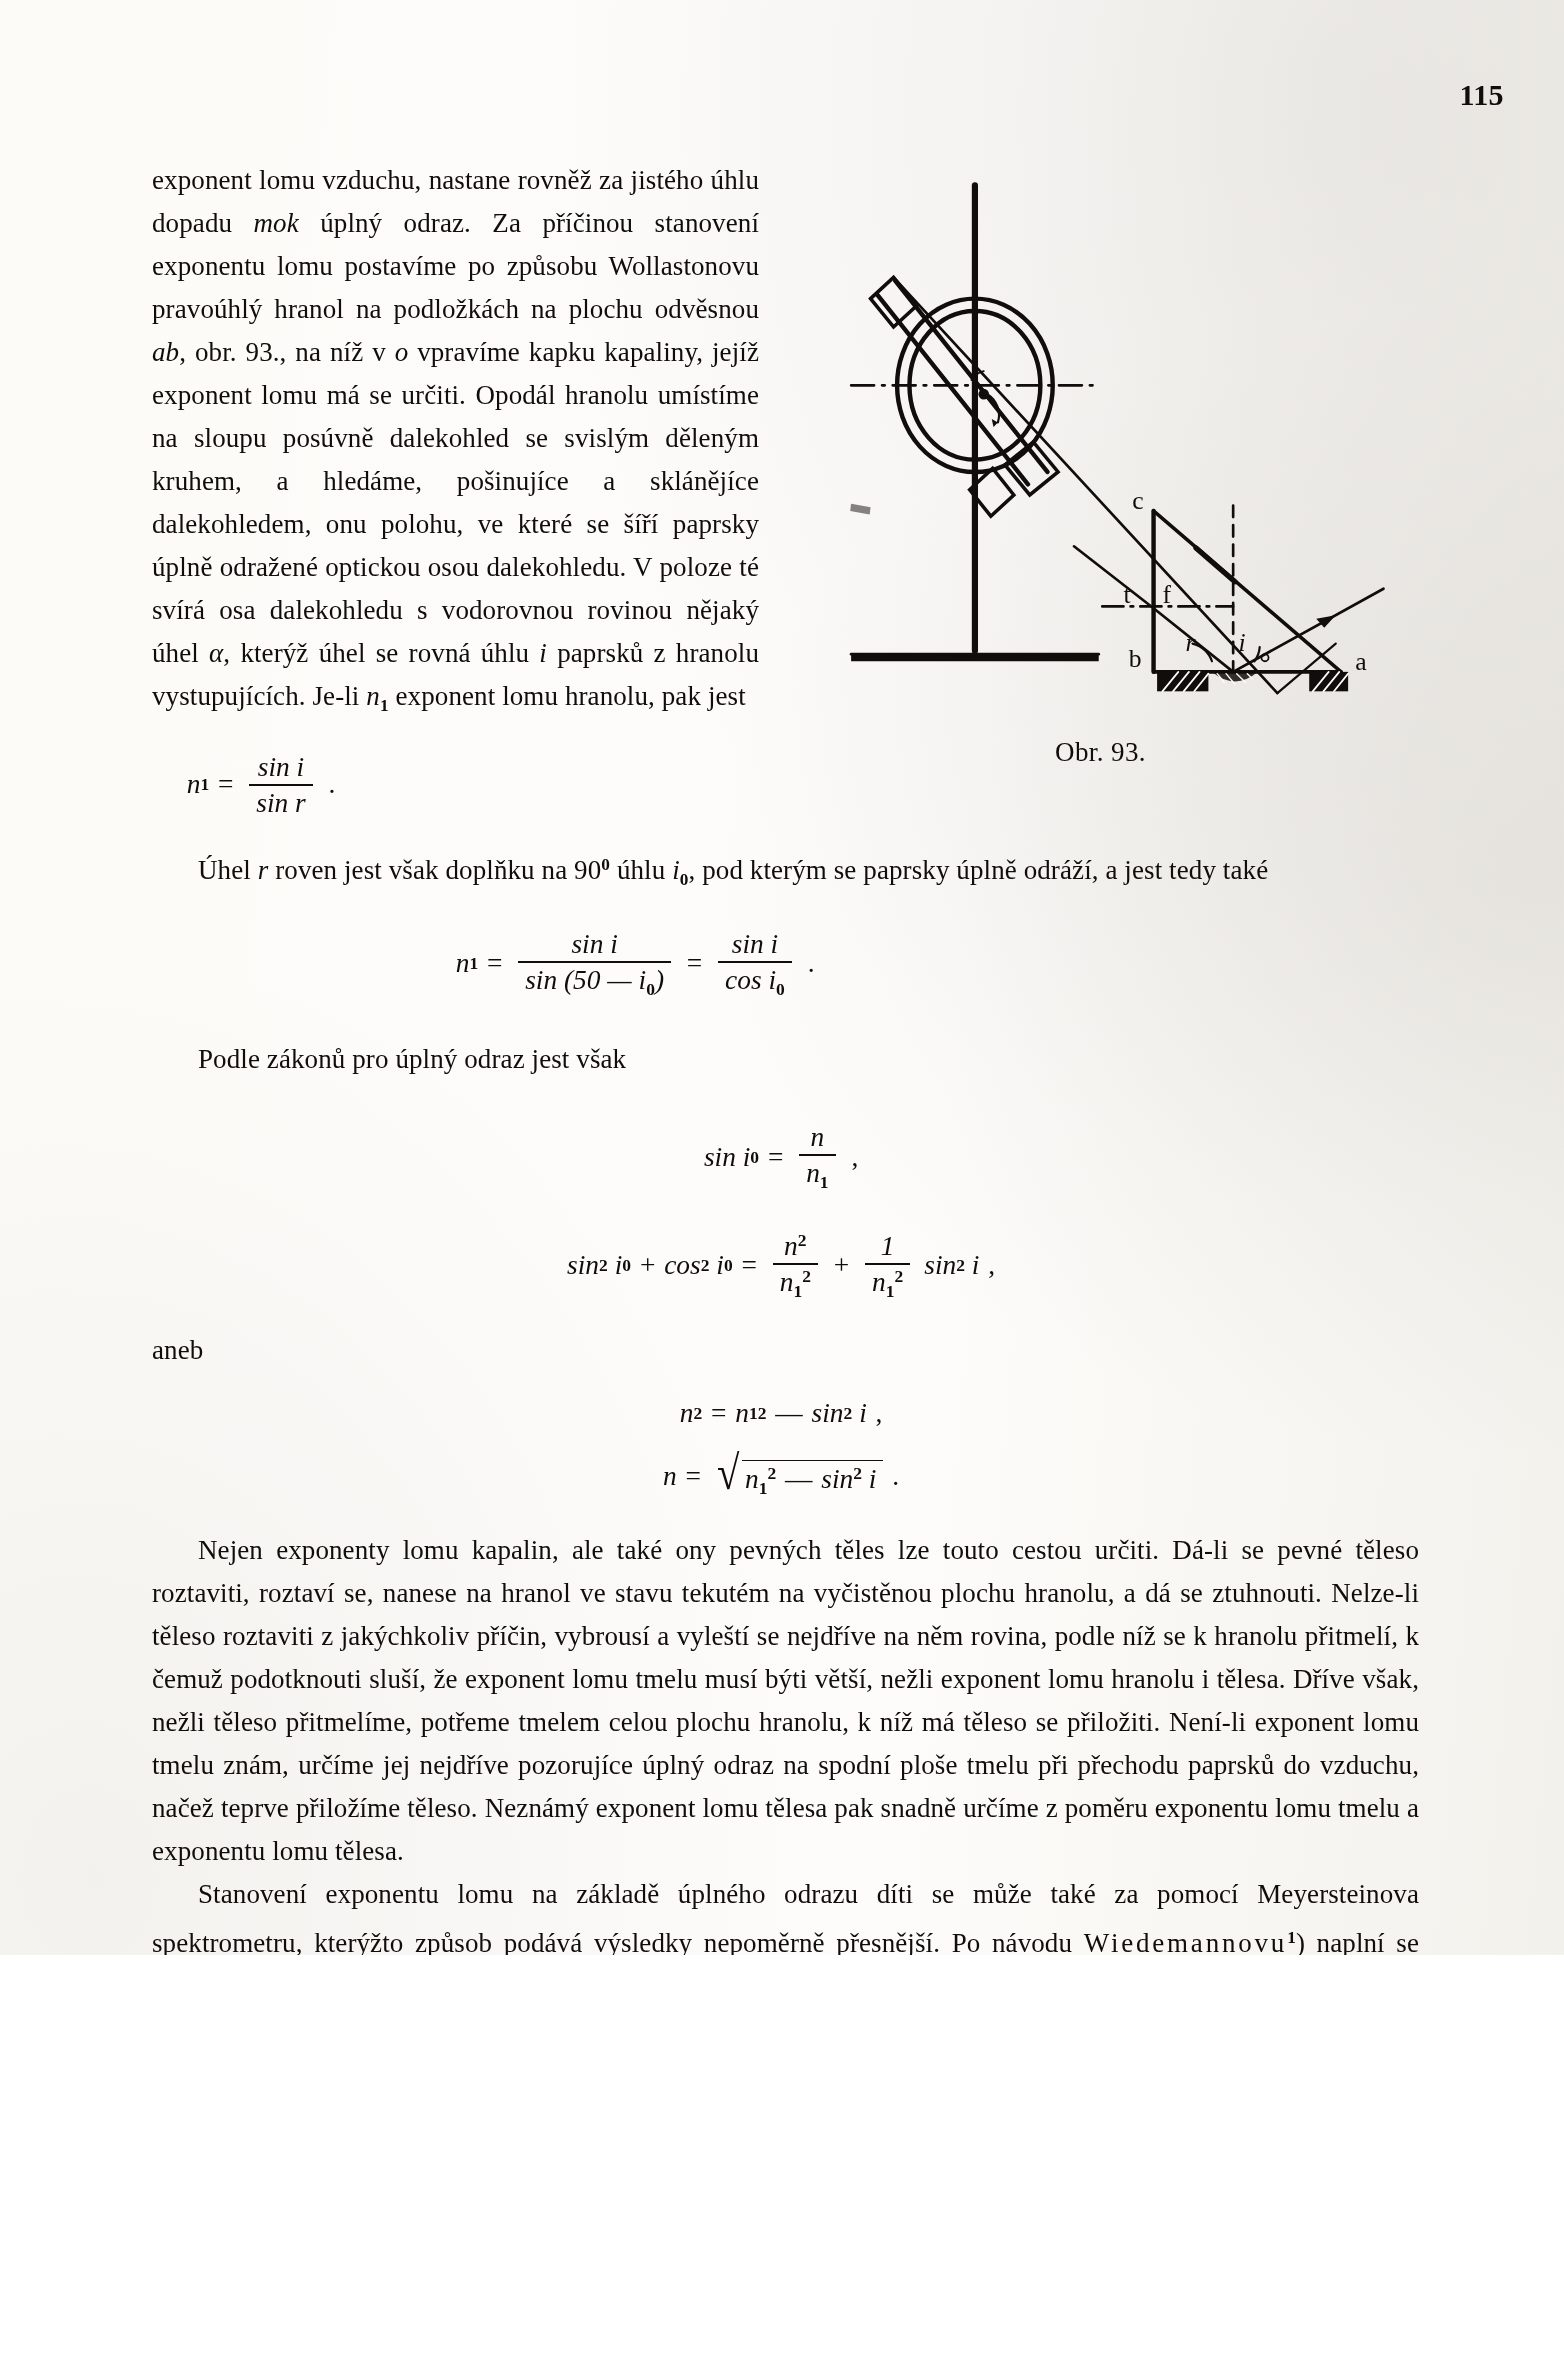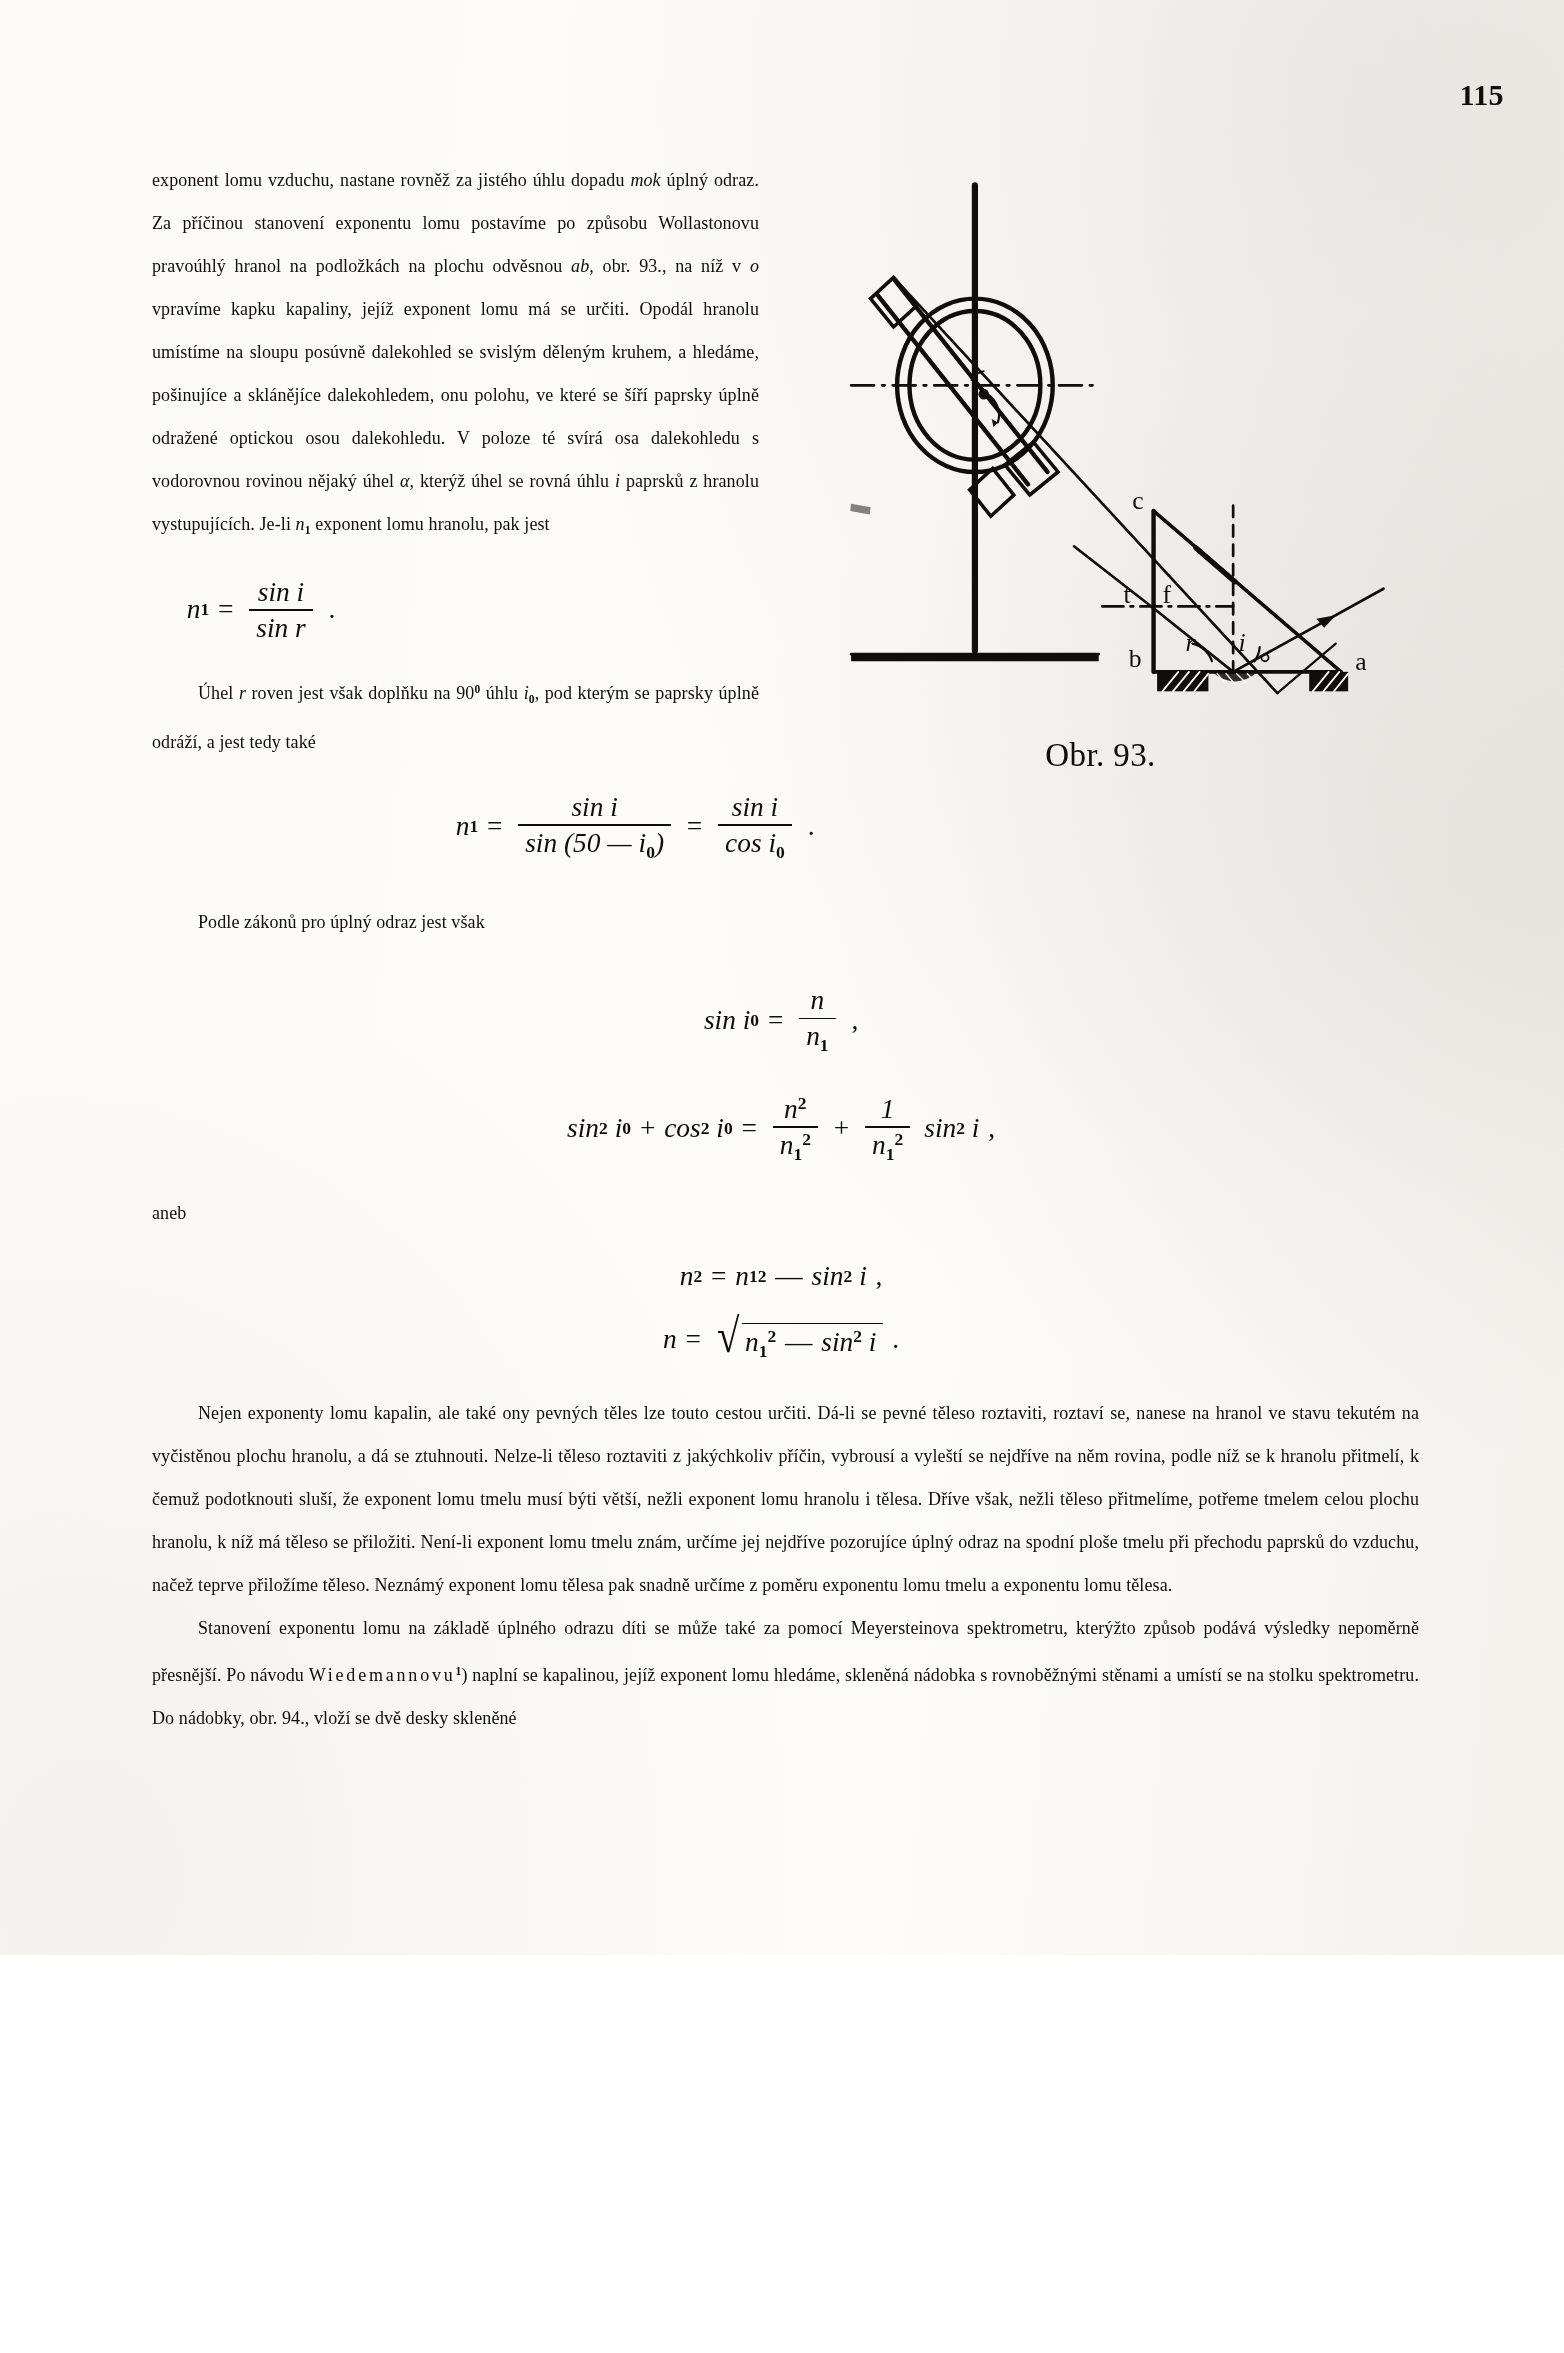--- a/index.html
+++ b/index.html
@@ -37,21 +37,21 @@
     font-weight: bold;
     letter-spacing: 0.4px;
   }
   #content {
     position: absolute;
     left: 152px;
     top: 159px;
     width: 1267px;
   }
   .para {
-    font-size: 18px;
+    font-size: 27px;
     line-height: 43px;
     text-align: justify;
     text-justify: inter-word;
     margin: 0;
     letter-spacing: 0.1px;
   }
   .para.indent { text-indent: 46px; }
   .it { font-style: italic; }
 
   
@@ -108,21 +108,21 @@
     padding: 2.7px 7px 0 3.5px;
     align-self: flex-start;
     margin-top: 5.3px;
     white-space: nowrap;
   }
 
   
   #fig-svg { display: block; }
   #fig-caption {
     text-align: center;
-    font-size: 33px;
+    font-size: 27px;
     margin-top: 5.3px;
     letter-spacing: 0.4px;
   }
 
   
   #footnote-rule {
     position: absolute;
     left: 152px;
     top: 2139px;
     width: 181px;

